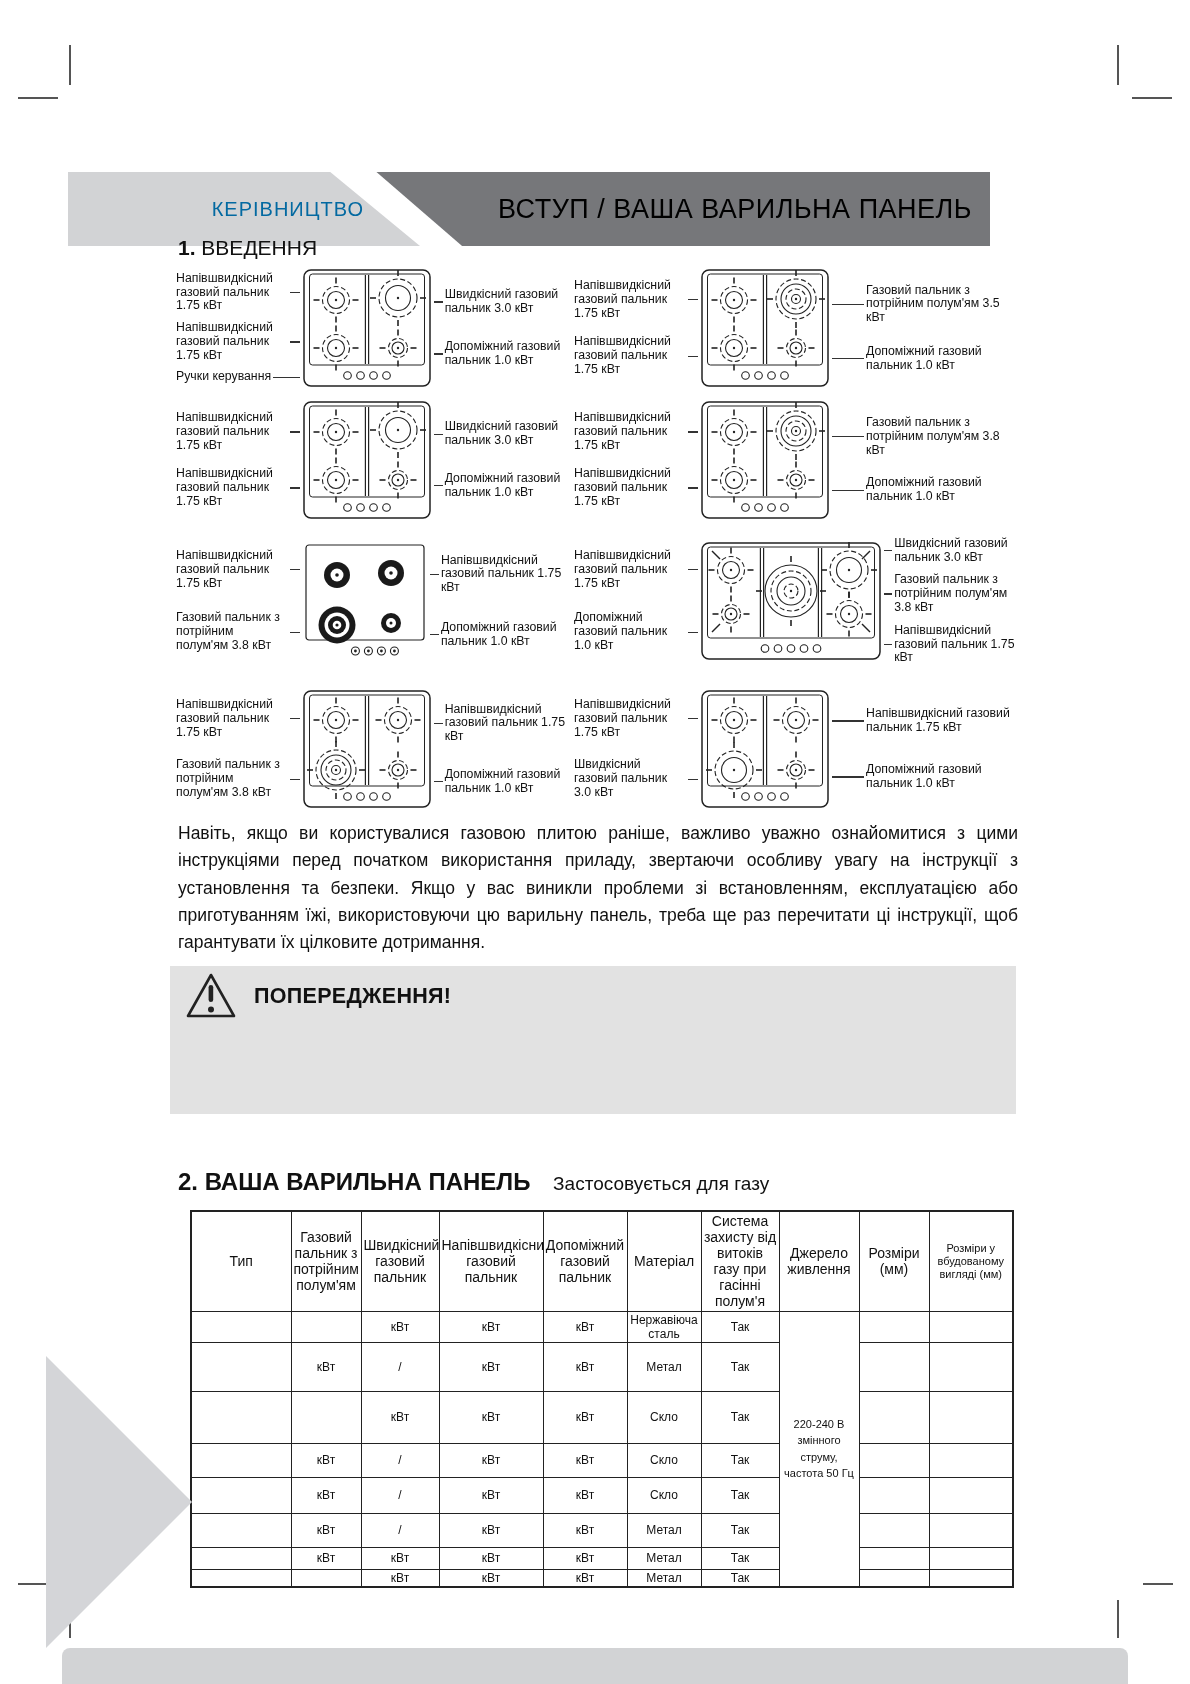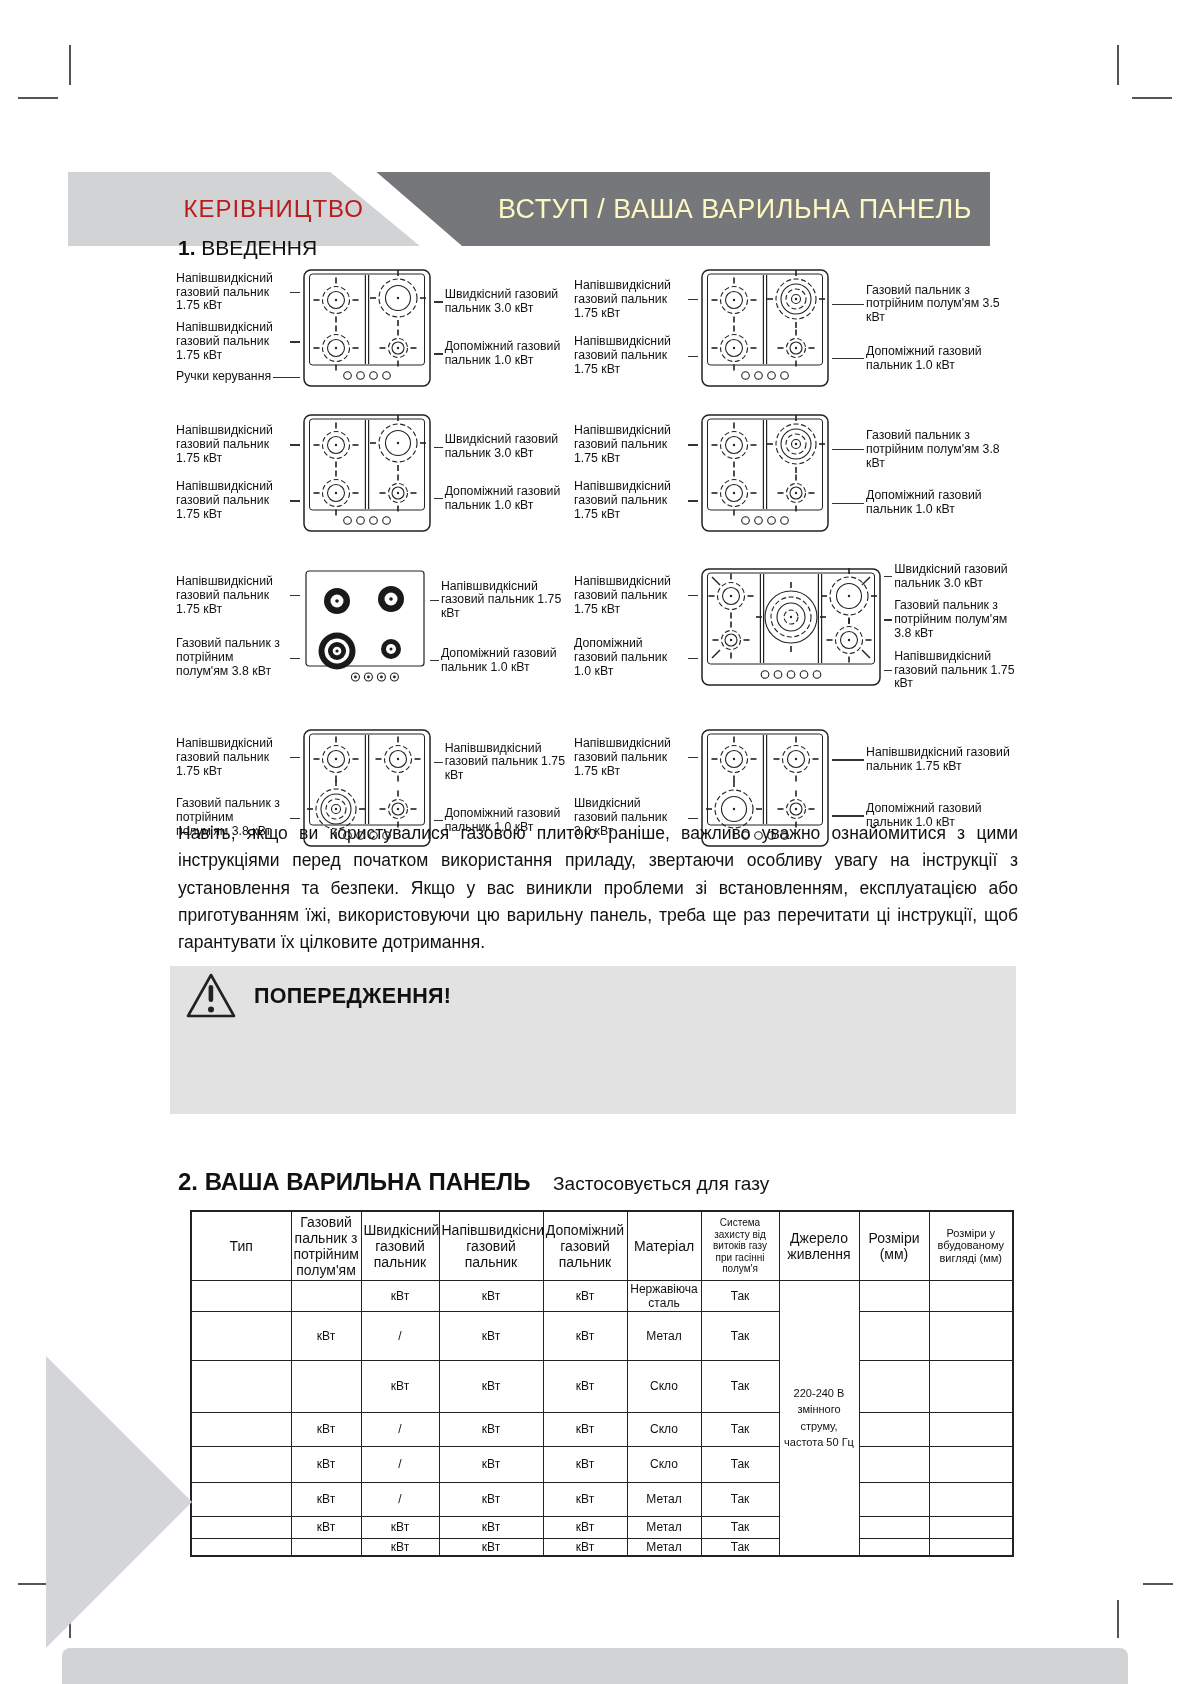--- a/index.html
+++ b/index.html
@@ -7,32 +7,32 @@
   #page{position:relative;width:1190px;height:1684px;background:#fff;overflow:hidden;
         font-family:"Liberation Sans",sans-serif;color:#111}
 
   
   .mark{position:absolute;background:#555}
 
   
   .hdr-light{position:absolute;left:68px;top:172px;width:352px;height:74px;background:#d2d3d5;
              clip-path:polygon(0 0,74.5% 0,100% 100%,0 100%);
              display:flex;align-items:center;justify-content:flex-end;padding-right:56px;
-             font-size:24px;letter-spacing:1px;color:#b91c1c}
+             font-size:20px;letter-spacing:1px;color:#0369a1}
   .hdr-dark{position:absolute;left:374px;top:172px;width:616px;height:74px;background:#76777a;
             clip-path:polygon(0.4% 0,100% 0,100% 100%,14.3% 100%);
             display:flex;align-items:center;justify-content:flex-end;padding-right:18px;
-            color:#fef9c3;font-size:27px;letter-spacing:.5px}
+            color:#000000;font-size:27px;letter-spacing:.5px}
 
   .h1{position:absolute;left:178px;top:236px;font-size:21px}
   .h1 .num{font-weight:700}
 
   
   .dgrid{position:absolute;left:176px;top:264px;width:840px;display:grid;
-         grid-template-columns:398px 442px;grid-template-rows:128px 126px 146px 140px;row-gap:18px}
+         grid-template-columns:398px 442px;grid-template-rows:128px 126px 146px 140px;row-gap:5px}
   .dgm{display:flex;align-items:center;height:100%}
   .side{display:flex;flex-direction:column;justify-content:space-evenly;height:100%}
   .side.l{width:126px;flex:0 0 126px}
   .side.r{flex:1 1 auto;min-width:0}
   .lab{display:flex;align-items:center;font-size:12.3px;line-height:1.13}
   .lab .lead{flex:1 1 10px;height:1.5px;background:#333;min-width:8px;margin:0 2px}
   .side.l .lab .t{flex:0 1 auto;max-width:112px}
   .side.r .lab .t{flex:0 1 150px}
   .dgm svg{flex:0 0 auto;margin:0 1px}
 
@@ -51,21 +51,21 @@
   .h2{position:absolute;left:178px;top:1168px;font-size:24px;font-weight:700}
   .h2 .sub{font-size:19px;font-weight:400;margin-left:16px}
 
   
   .tblwrap{position:absolute;left:190px;top:1210px;width:822px}
   #spec-table{border-collapse:collapse;table-layout:fixed;width:822px;border:2px solid #222}
   #spec-table th,#spec-table td{border:1px solid #222;text-align:center;vertical-align:middle;
        font-weight:400;padding:1px 2px;overflow:hidden}
   #spec-table thead tr{height:69px}
   #spec-table th{font-size:14px;line-height:1.15}
-  #spec-table th.small{font-size:10px}
+  #spec-table th.small{font-size:14px}
   #spec-table tbody td{font-size:12px}
   #spec-table td.power{font-size:11px;line-height:1.5}
   #spec-table tbody tr:nth-child(1){height:23px}
   #spec-table tbody tr:nth-child(2){height:49px}
   #spec-table tbody tr:nth-child(3){height:52px}
   #spec-table tbody tr:nth-child(4){height:34px}
   #spec-table tbody tr:nth-child(5){height:36px}
   #spec-table tbody tr:nth-child(6){height:34px}
   #spec-table tbody tr:nth-child(7){height:22px}
   #spec-table tbody tr:nth-child(8){height:17px}

